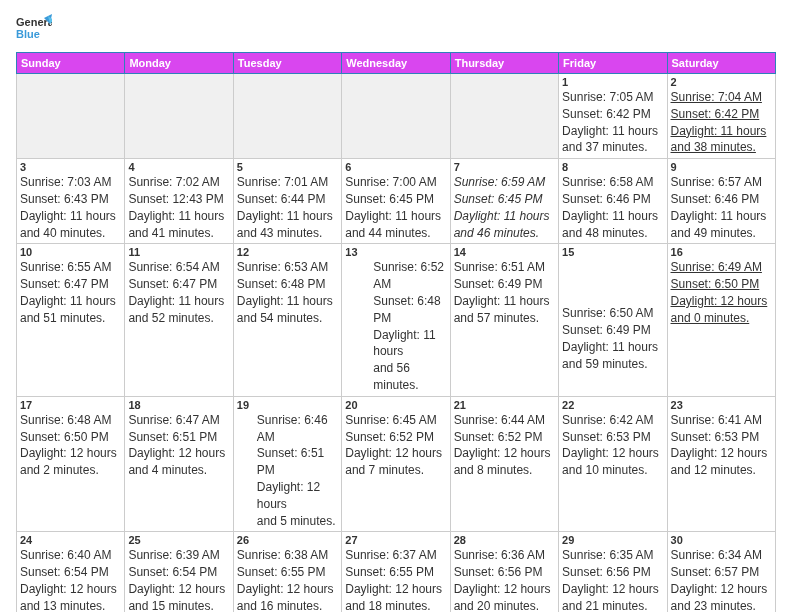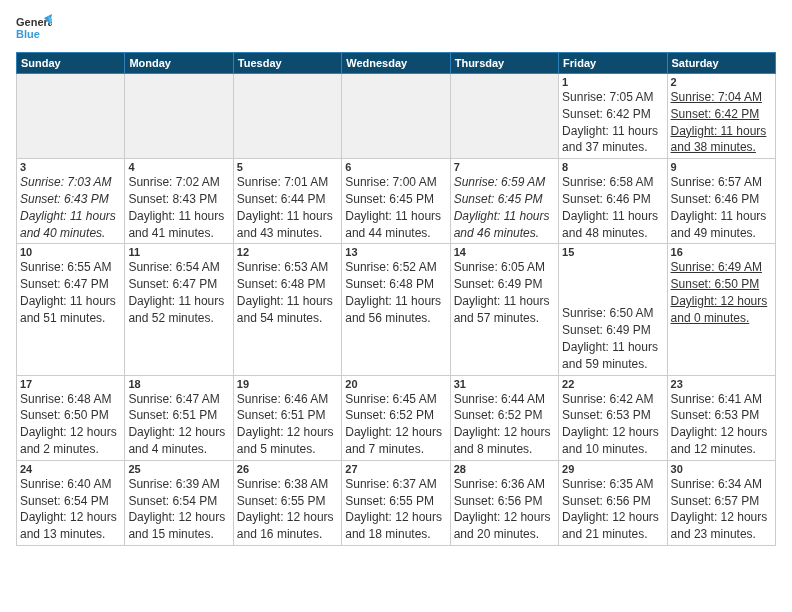--- a/index.html
+++ b/index.html
@@ -48,21 +48,21 @@
     .calendar-wrap {
       flex: 1;
       padding: 0 16px 8px 16px;
     }
     table {
       width: 100%;
       border-collapse: collapse;
       table-layout: fixed;
     }
     thead th {
-      background: #0c4a6e;
+      background: #d946ef;
       color: #fff;
       font-size: 11px;
       font-weight: bold;
       padding: 4px 4px;
       text-align: left;
       border: 1px solid #2e80ba;
     }
     tbody td {
       border: 1px solid #ccc;
       vertical-align: top;
@@ -140,29 +140,29 @@
               <span class="day-num">2</span>
               <div class="day-info" style="white-space: pre-line; text-decoration: underline;">Sunrise: 7:04 AM
 Sunset: 6:42 PM
 Daylight: 11 hours
 and 38 minutes.</div>
             </td>
           </tr>
           <tr>
             <td>
               <span class="day-num">3</span>
-              <div class="day-info" style="white-space: pre-line; font-style: italic;">Sunrise: 7:03 AM
+              <div class="day-info" style="white-space: pre-line;">Sunrise: 7:03 AM
 Sunset: 6:43 PM
 Daylight: 11 hours
 and 40 minutes.</div>
             </td>
             <td>
               <span class="day-num">4</span>
               <div class="day-info" style="white-space: pre-line;">Sunrise: 7:02 AM
-Sunset: 8:43 PM
+Sunset: 12:43 PM
 Daylight: 11 hours
 and 41 minutes.</div>
             </td>
             <td>
               <span class="day-num">5</span>
               <div class="day-info" style="white-space: pre-line;">Sunrise: 7:01 AM
 Sunset: 6:44 PM
 Daylight: 11 hours
 and 43 minutes.</div>
             </td>
@@ -212,28 +212,28 @@
             </td>
             <td>
               <span class="day-num">12</span>
               <div class="day-info" style="white-space: pre-line;">Sunrise: 6:53 AM
 Sunset: 6:48 PM
 Daylight: 11 hours
 and 54 minutes.</div>
             </td>
             <td>
               <span class="day-num">13</span>
-              <div class="day-info" style="white-space: pre-line;">Sunrise: 6:52 AM
+              <div class="day-info" style="white-space: pre-line; margin-left: 28px;">Sunrise: 6:52 AM
 Sunset: 6:48 PM
 Daylight: 11 hours
 and 56 minutes.</div>
             </td>
             <td>
               <span class="day-num">14</span>
-              <div class="day-info" style="white-space: pre-line;">Sunrise: 6:05 AM
+              <div class="day-info" style="white-space: pre-line;">Sunrise: 6:51 AM
 Sunset: 6:49 PM
 Daylight: 11 hours
 and 57 minutes.</div>
             </td>
             <td>
               <span class="day-num">15</span>
               <div class="day-info" style="white-space: pre-line; margin-top: 47px;">Sunrise: 6:50 AM
 Sunset: 6:49 PM
 Daylight: 11 hours
 and 59 minutes.</div>
@@ -256,34 +256,34 @@
             </td>
             <td>
               <span class="day-num">18</span>
               <div class="day-info" style="white-space: pre-line;">Sunrise: 6:47 AM
 Sunset: 6:51 PM
 Daylight: 12 hours
 and 4 minutes.</div>
             </td>
             <td>
               <span class="day-num">19</span>
-              <div class="day-info" style="white-space: pre-line;">Sunrise: 6:46 AM
+              <div class="day-info" style="white-space: pre-line; margin-left: 20px;">Sunrise: 6:46 AM
 Sunset: 6:51 PM
 Daylight: 12 hours
 and 5 minutes.</div>
             </td>
             <td>
               <span class="day-num">20</span>
               <div class="day-info" style="white-space: pre-line;">Sunrise: 6:45 AM
 Sunset: 6:52 PM
 Daylight: 12 hours
 and 7 minutes.</div>
             </td>
             <td>
-              <span class="day-num">31</span>
+              <span class="day-num">21</span>
               <div class="day-info" style="white-space: pre-line;">Sunrise: 6:44 AM
 Sunset: 6:52 PM
 Daylight: 12 hours
 and 8 minutes.</div>
             </td>
             <td>
               <span class="day-num">22</span>
               <div class="day-info" style="white-space: pre-line;">Sunrise: 6:42 AM
 Sunset: 6:53 PM
 Daylight: 12 hours

